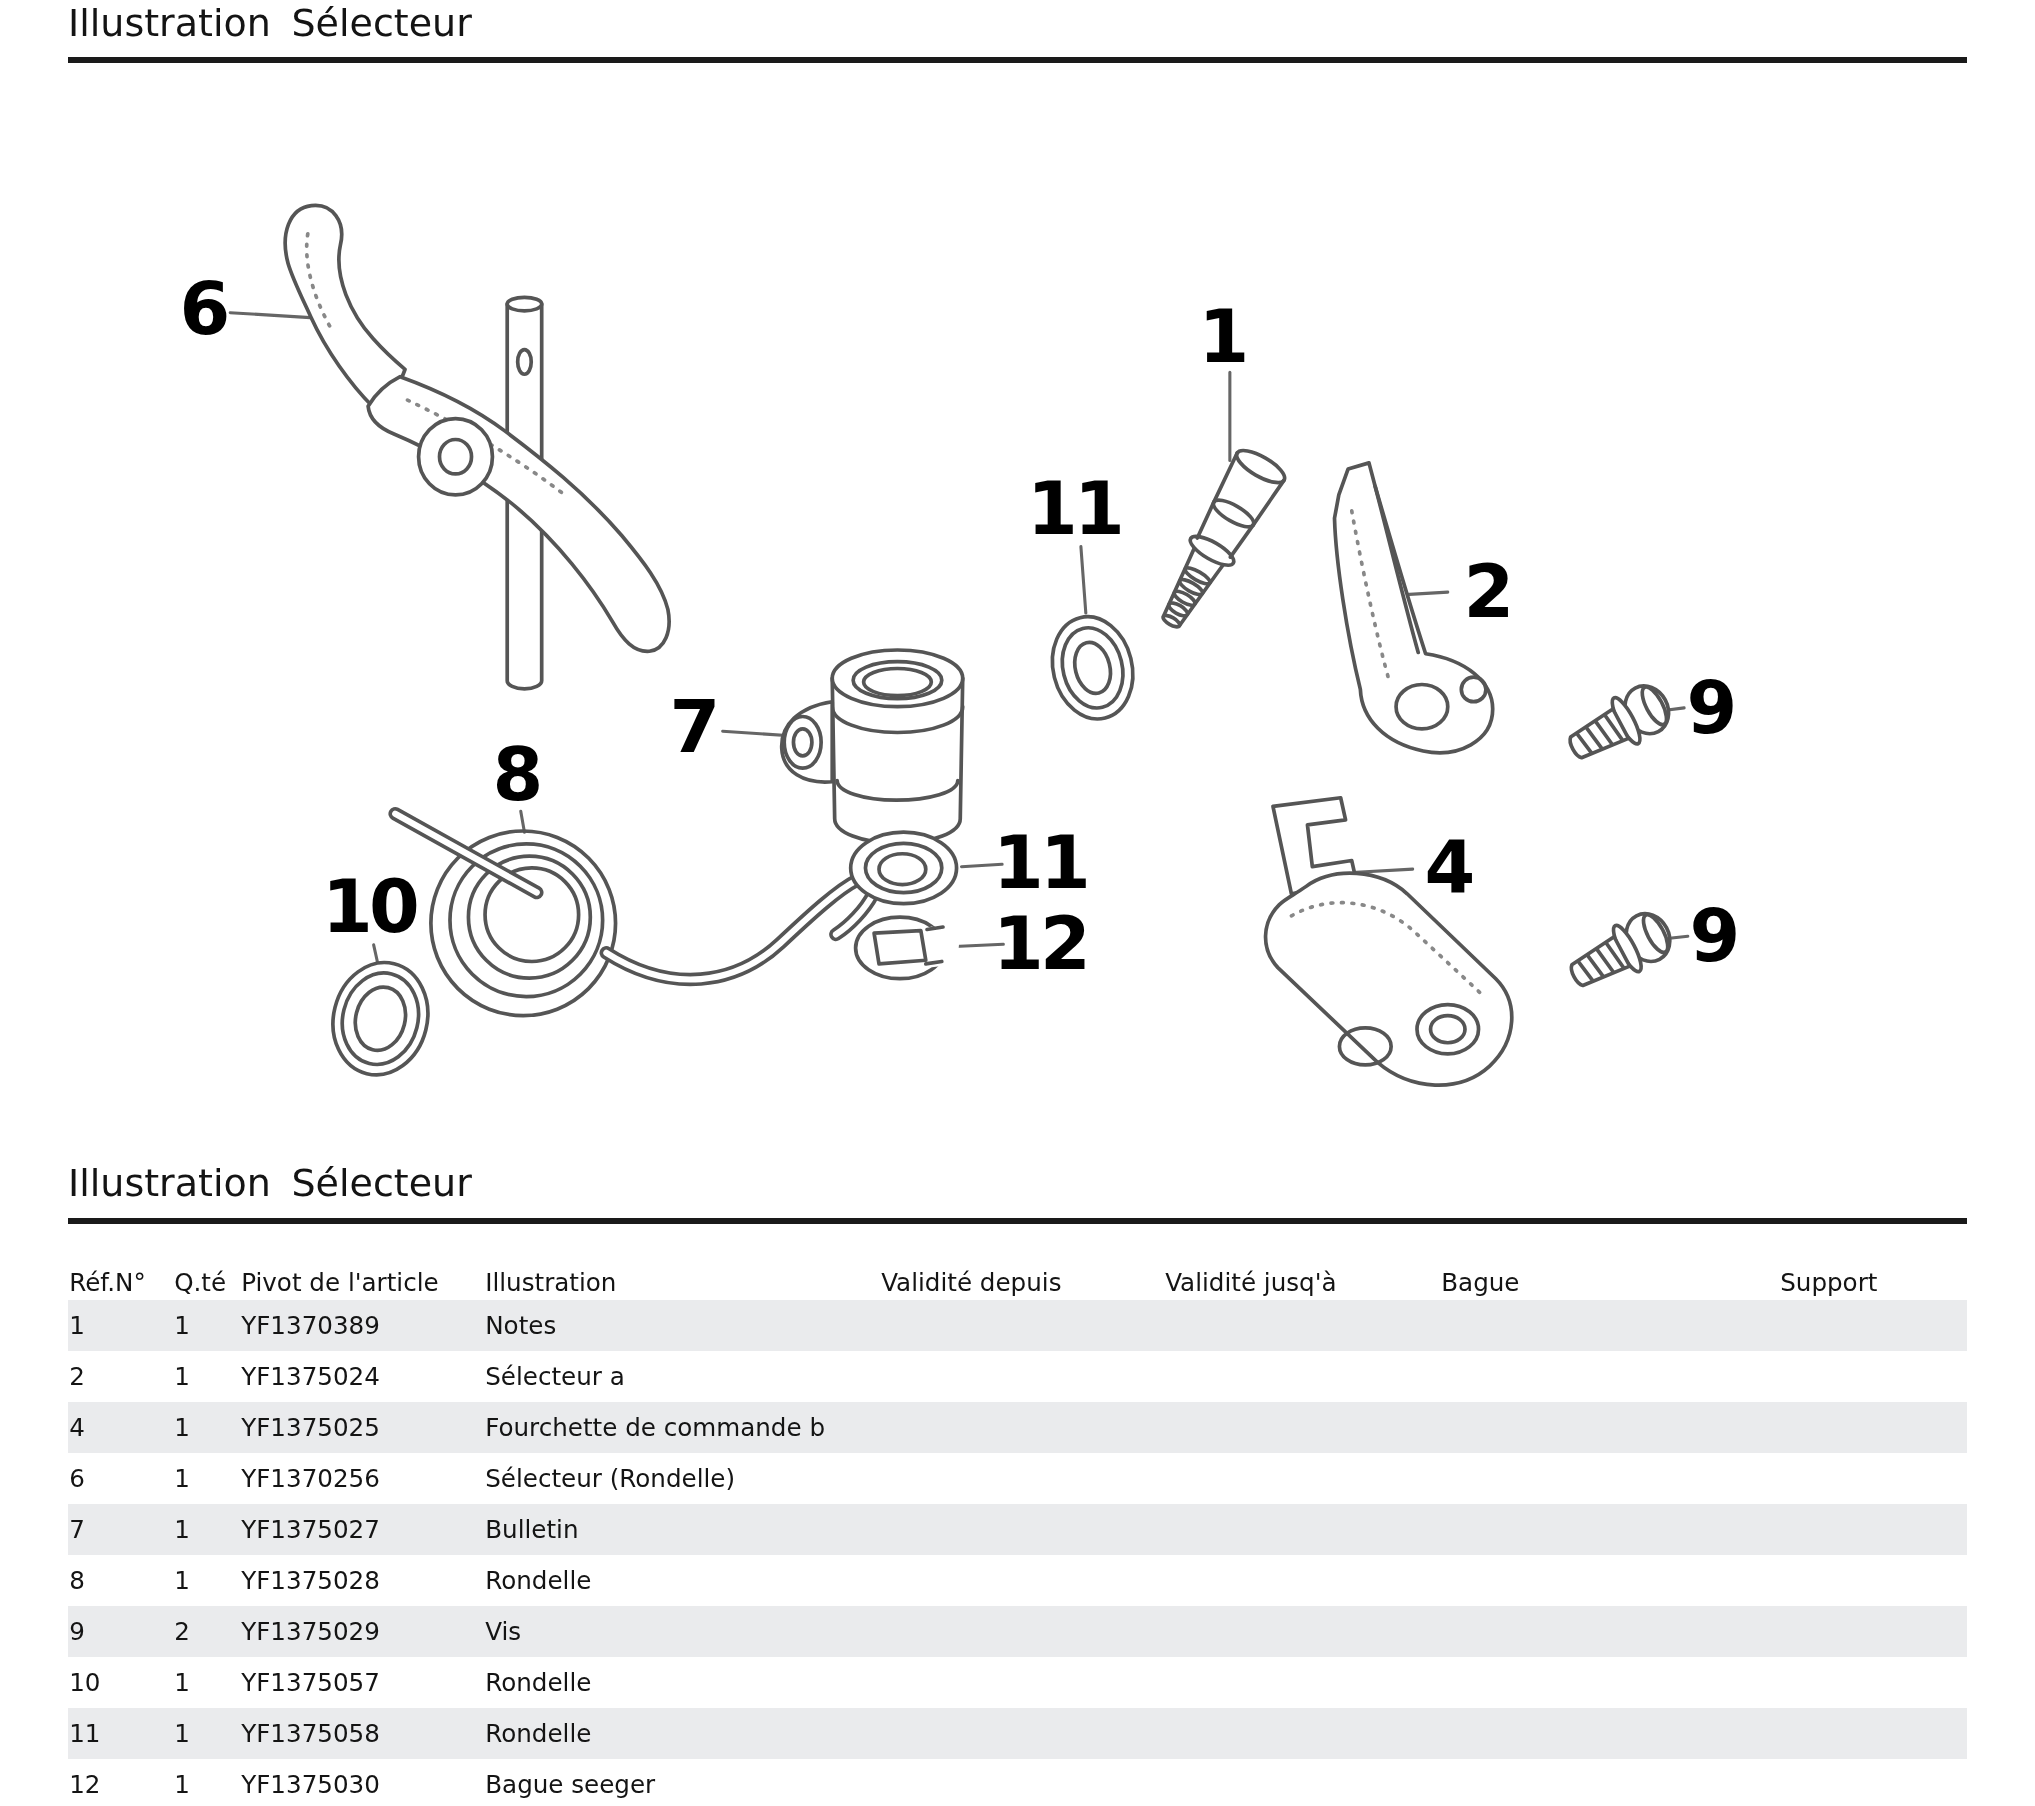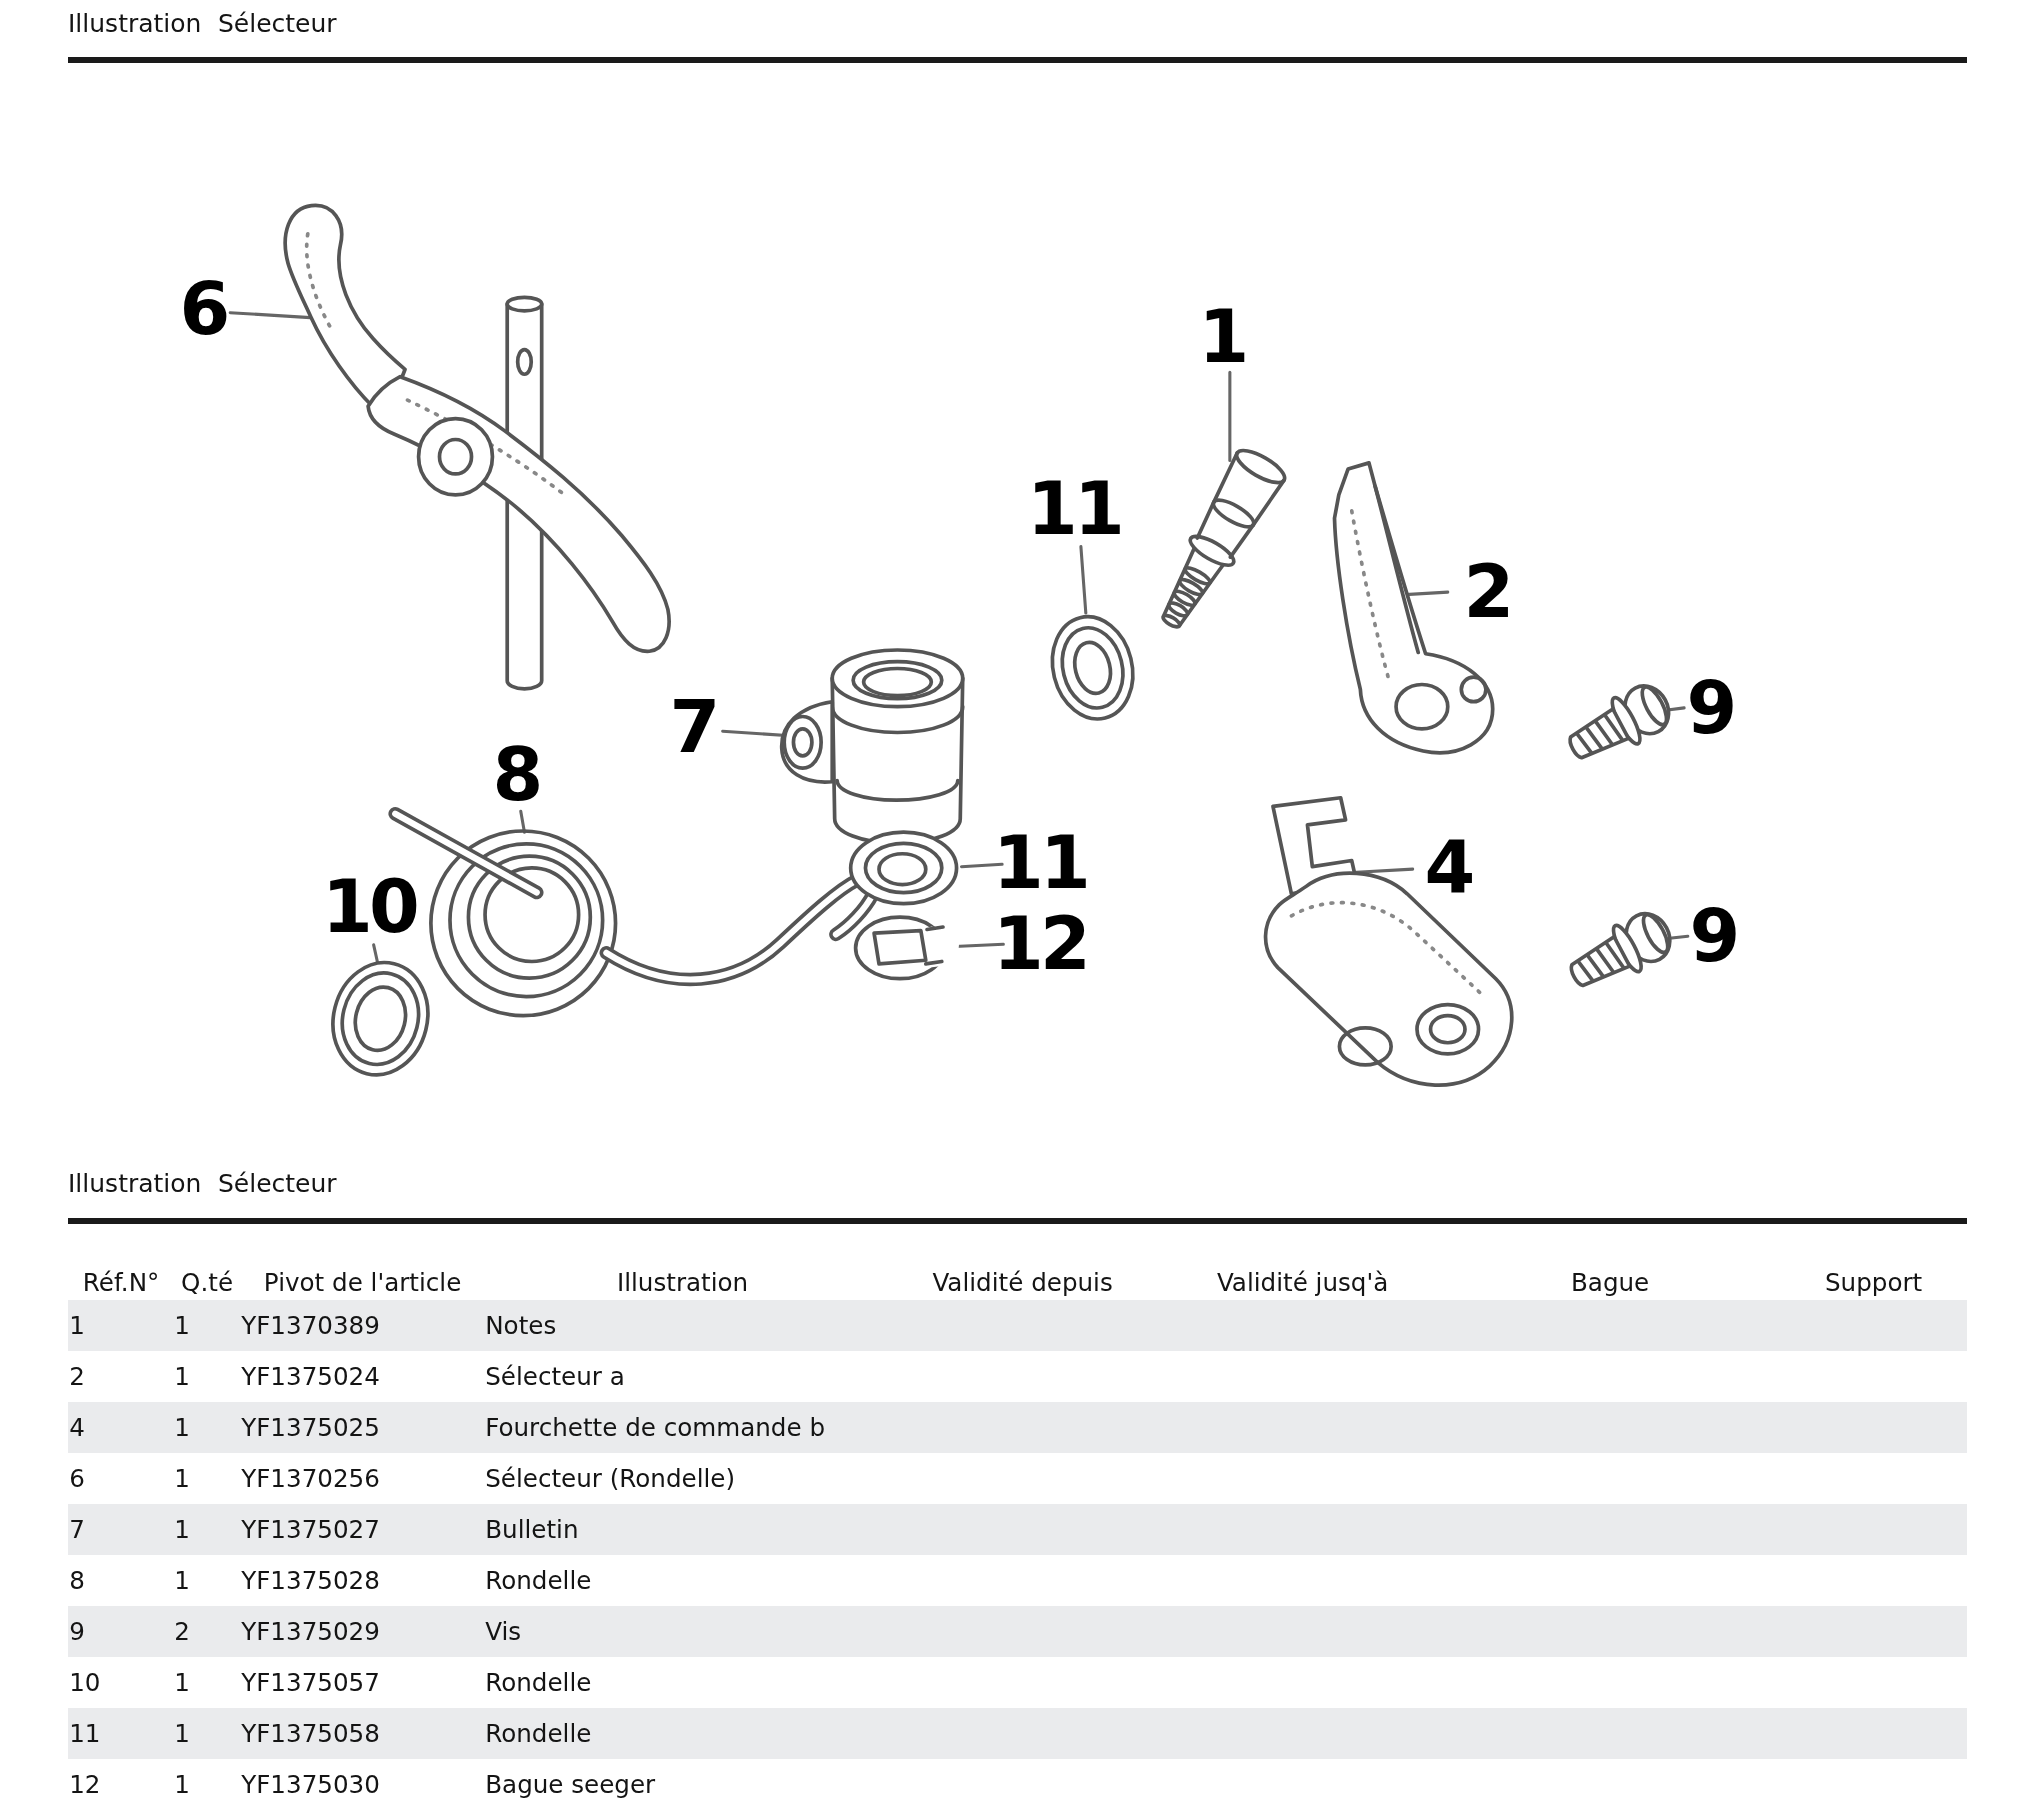--- a/index.html
+++ b/index.html
@@ -3,21 +3,21 @@
 <meta charset="utf-8">
 <style>
   html,body { margin:0; padding:0; background:#ffffff; }
   .page {
     position:relative; width:2035px; height:1806px;
     background:#ffffff; overflow:hidden;
     font-family:"DejaVu Sans","Liberation Sans",sans-serif;
     color:#141414;
   }
   .title {
-    position:absolute; left:68px; font-size:25px; line-height:47px;
+    position:absolute; left:68px; font-size:38px; line-height:47px;
     word-spacing:8.6px; color:#141414; white-space:nowrap;
   }
   .title-top { top:0px; }
   .title-table { top:1160px; }
   .rule {
     position:absolute; left:68px; width:1899px; height:5.5px; background:#1a1a1a;
   }
   .rule-top { top:57px; }
   .rule-table { top:1218px; }
 
@@ -40,21 +40,21 @@
   .dl-10  { left:369px;  top:906px; }
   .dl-12  { left:1040px; top:943px; }
   .dl-9b  { left:1713px; top:935px; }
 
   table.parts {
     position:absolute; left:68px; top:1265px; width:1899px;
     border-collapse:collapse; table-layout:fixed;
     font-size:24.6px; color:#141414;
   }
   table.parts th {
-    text-align:center; font-weight:400; height:35px;
+    text-align:left; font-weight:400; height:35px;
     vertical-align:middle; padding:0 0 0 1.2px; white-space:nowrap;
   }
   table.parts td {
     height:51px; vertical-align:middle; padding:0 0 0 1.2px;
     white-space:nowrap; overflow:hidden;
   }
   table.parts tbody tr:nth-child(odd) { background:#eaebed; }
   col.c-ref  { width:105px; }
   col.c-qty  { width:67px; }
   col.c-code { width:244px; }

